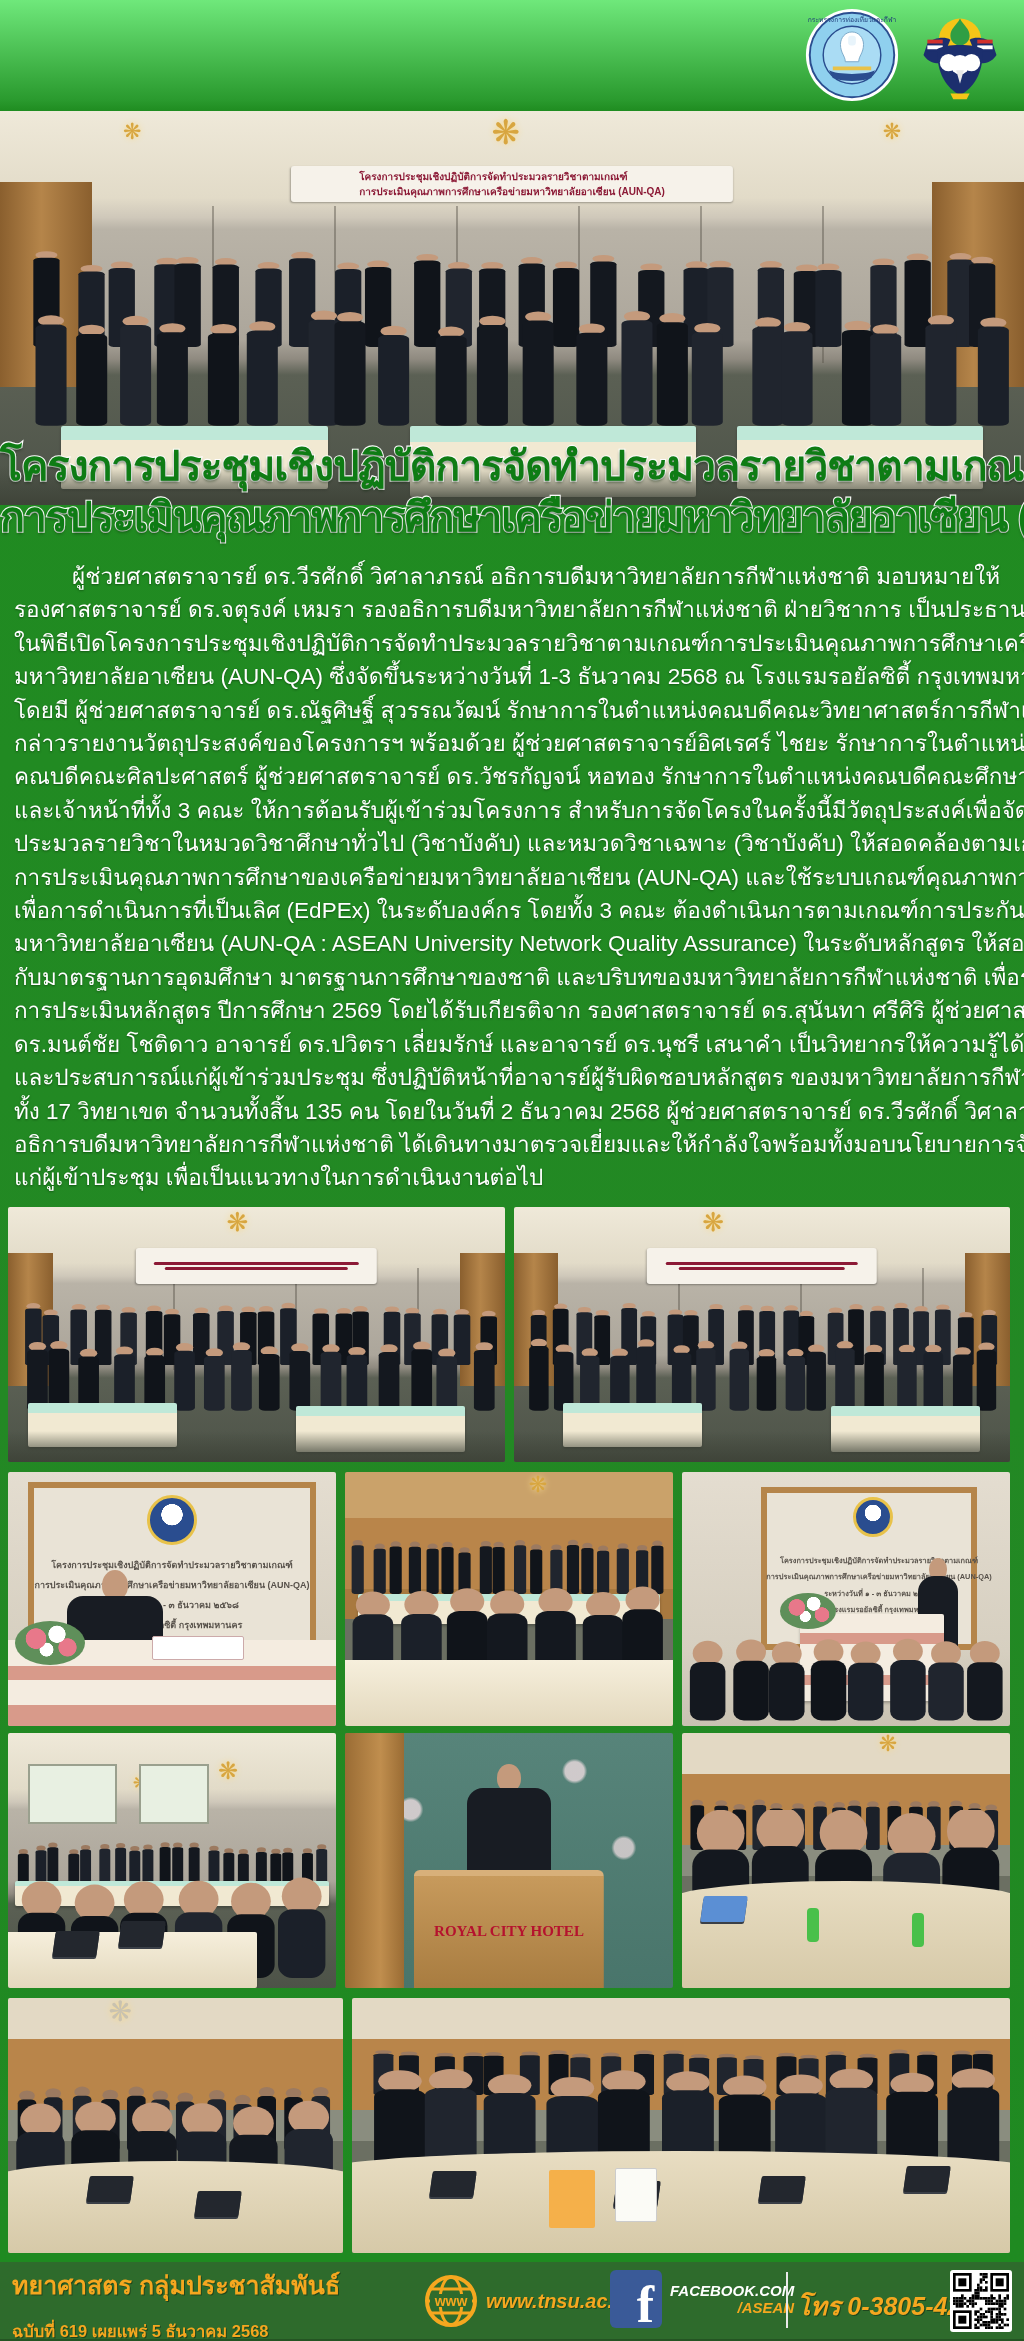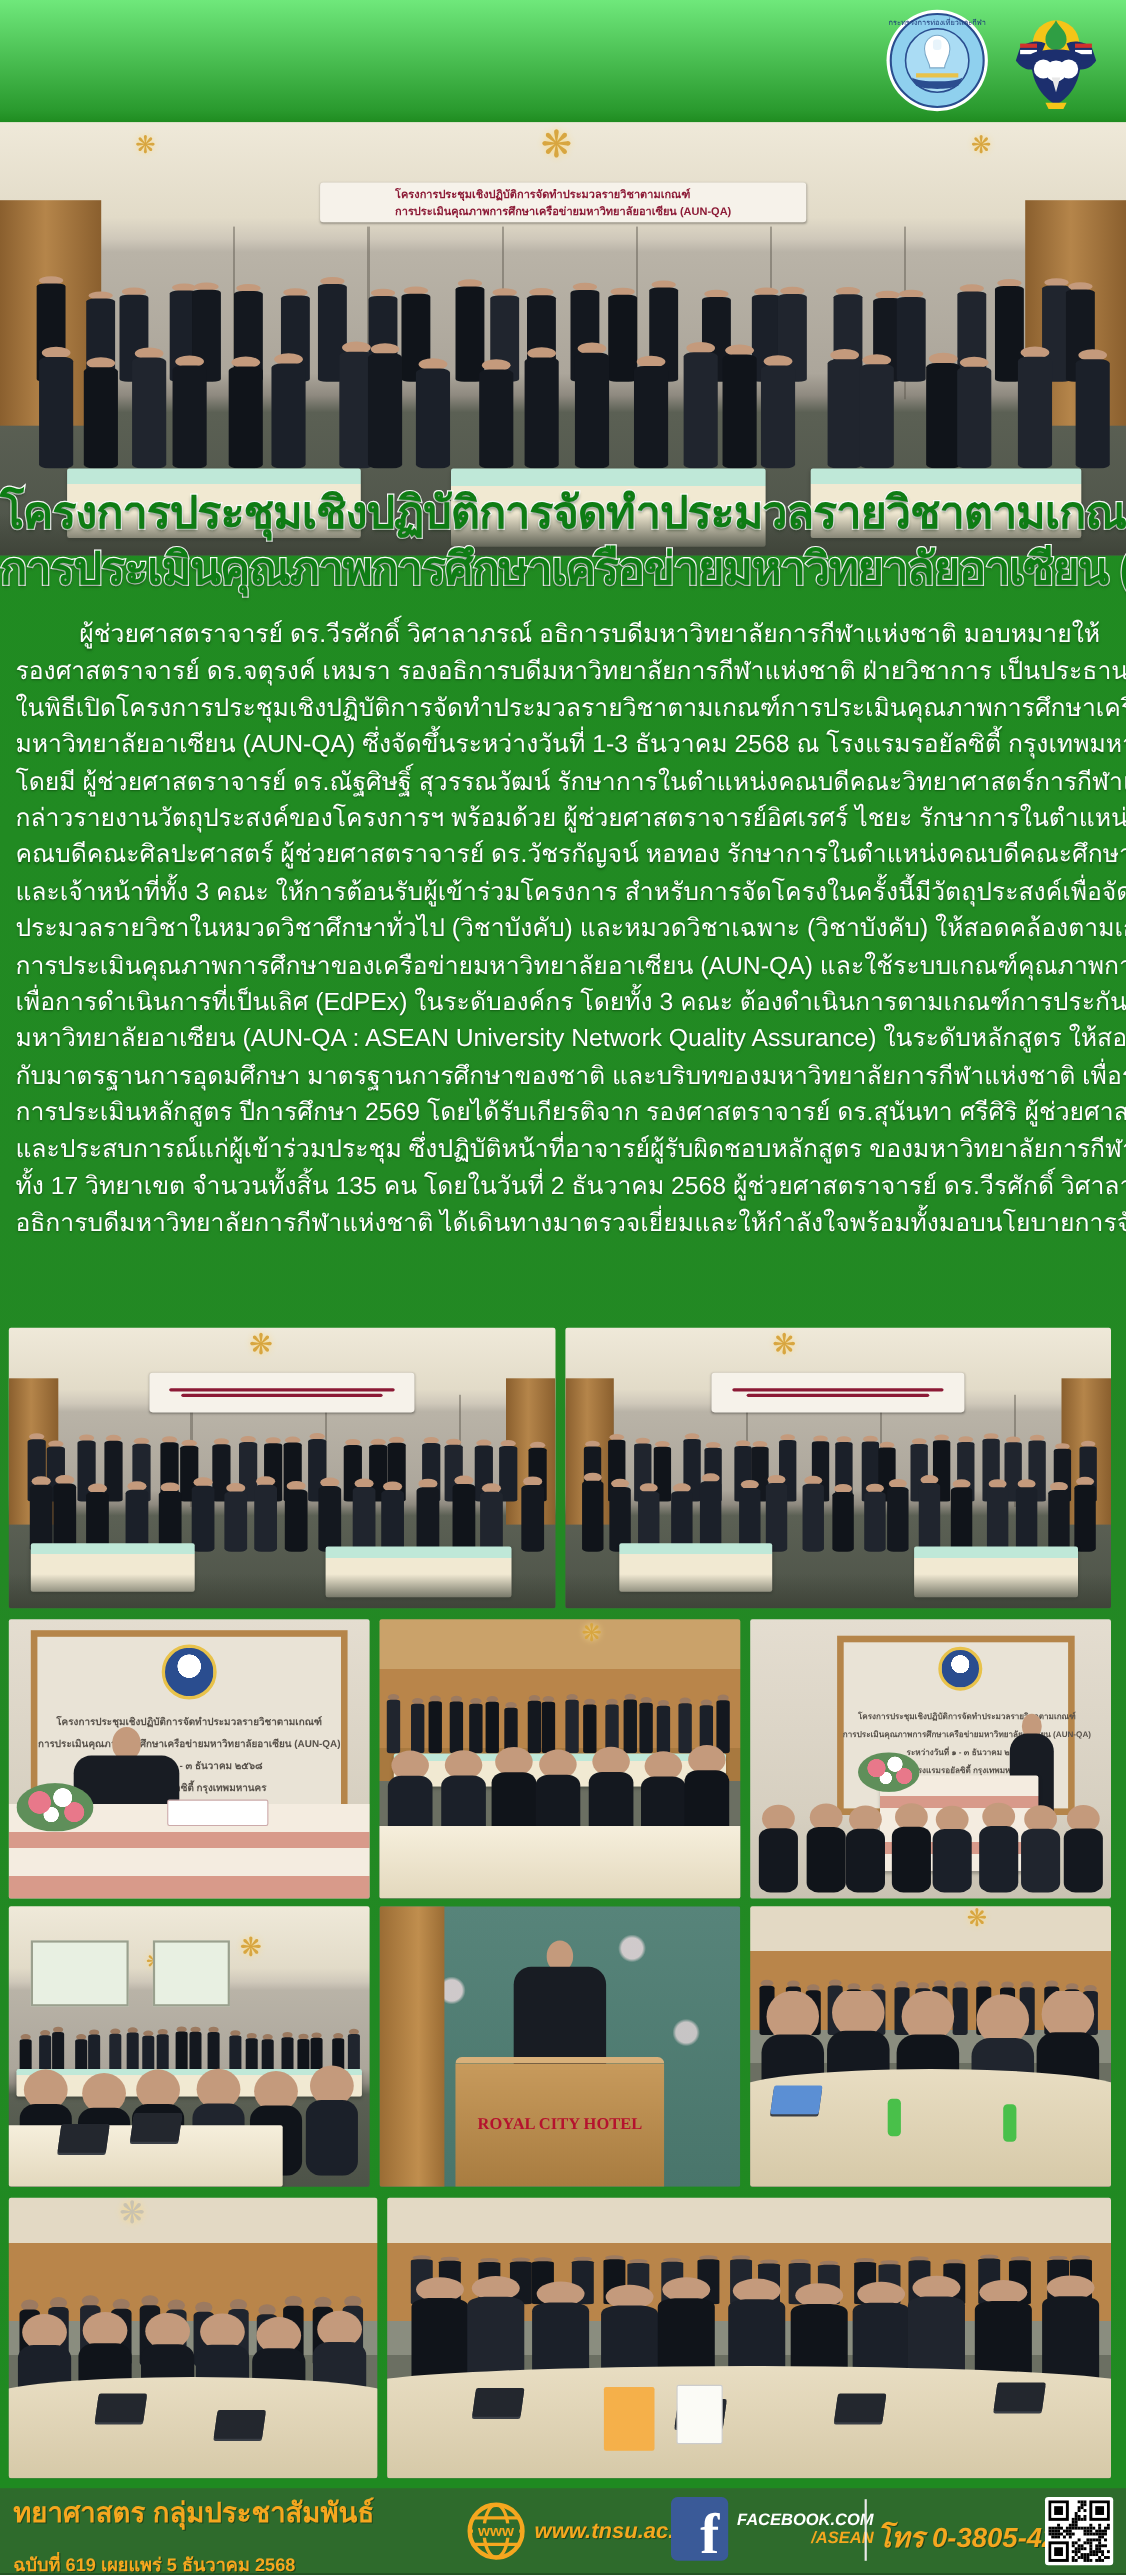--- a/index.html
+++ b/index.html
@@ -276,23 +276,25 @@
     <div class="aline">โดยมี ผู้ช่วยศาสตราจารย์ ดร.ณัฐศิษฐิ์ สุวรรณวัฒน์ รักษาการในตำแหน่งคณบดีคณะวิทยาศาสตร์การกีฬาและสุขภาพ</div>
     <div class="aline">กล่าวรายงานวัตถุประสงค์ของโครงการฯ พร้อมด้วย ผู้ช่วยศาสตราจารย์อิศเรศร์  ไชยะ รักษาการในตำแหน่ง</div>
     <div class="aline">คณบดีคณะศิลปะศาสตร์ ผู้ช่วยศาสตราจารย์ ดร.วัชรกัญจน์  หอทอง รักษาการในตำแหน่งคณบดีคณะศึกษาศาสตร์</div>
     <div class="aline">และเจ้าหน้าที่ทั้ง 3 คณะ ให้การต้อนรับผู้เข้าร่วมโครงการ สำหรับการจัดโครงในครั้งนี้มีวัตถุประสงค์เพื่อจัดทำ</div>
     <div class="aline">ประมวลรายวิชาในหมวดวิชาศึกษาทั่วไป (วิชาบังคับ) และหมวดวิชาเฉพาะ (วิชาบังคับ) ให้สอดคล้องตามเกณฑ์</div>
     <div class="aline">การประเมินคุณภาพการศึกษาของเครือข่ายมหาวิทยาลัยอาเซียน (AUN-QA) และใช้ระบบเกณฑ์คุณภาพการศึกษา</div>
     <div class="aline">เพื่อการดำเนินการที่เป็นเลิศ (EdPEx) ในระดับองค์กร โดยทั้ง 3 คณะ ต้องดำเนินการตามเกณฑ์การประกันคุณภาพ</div>
     <div class="aline">มหาวิทยาลัยอาเซียน (AUN-QA : ASEAN University Network Quality Assurance) ในระดับหลักสูตร ให้สอดคล้อง</div>
     <div class="aline">กับมาตรฐานการอุดมศึกษา มาตรฐานการศึกษาของชาติ และบริบทของมหาวิทยาลัยการกีฬาแห่งชาติ เพื่อรองรับ</div>
     <div class="aline">การประเมินหลักสูตร ปีการศึกษา 2569 โดยได้รับเกียรติจาก รองศาสตราจารย์ ดร.สุนันทา  ศรีศิริ ผู้ช่วยศาสตราจารย์</div>
+    <div class="aline">ดร.มนต์ชัย  โชติดาว อาจารย์ ดร.ปวิตรา  เลี่ยมรักษ์ และอาจารย์ ดร.นุชรี  เสนาคำ เป็นวิทยากรให้ความรู้ได้</div>
     <div class="aline">และประสบการณ์แก่ผู้เข้าร่วมประชุม ซึ่งปฏิบัติหน้าที่อาจารย์ผู้รับผิดชอบหลักสูตร ของมหาวิทยาลัยการกีฬาแห่งชาติ</div>
     <div class="aline">ทั้ง 17 วิทยาเขต จำนวนทั้งสิ้น 135 คน โดยในวันที่ 2 ธันวาคม 2568 ผู้ช่วยศาสตราจารย์ ดร.วีรศักดิ์ วิศาลาภรณ์</div>
     <div class="aline">อธิการบดีมหาวิทยาลัยการกีฬาแห่งชาติ ได้เดินทางมาตรวจเยี่ยมและให้กำลังใจพร้อมทั้งมอบนโยบายการจัดการศึกษา</div>
+    <div class="aline">แก่ผู้เข้าประชุม เพื่อเป็นแนวทางในการดำเนินงานต่อไป</div>
   </div>
 
 <div class="row r1">
   <div class="photo hall">
     <span class="chand" style="top:2px;left:44%;font-size:26px;">❋</span>
     <div class="woodcol l"></div>
       <div class="woodcol r"></div>
     <div class="panellines"></div>
     <div class="banner" style="top:16%;left:50%;transform:translateX(-50%);width:46%;height:12%;">
         <div style="width:90%;height:3px;background:#8c1a36;border-radius:2px;"></div>

